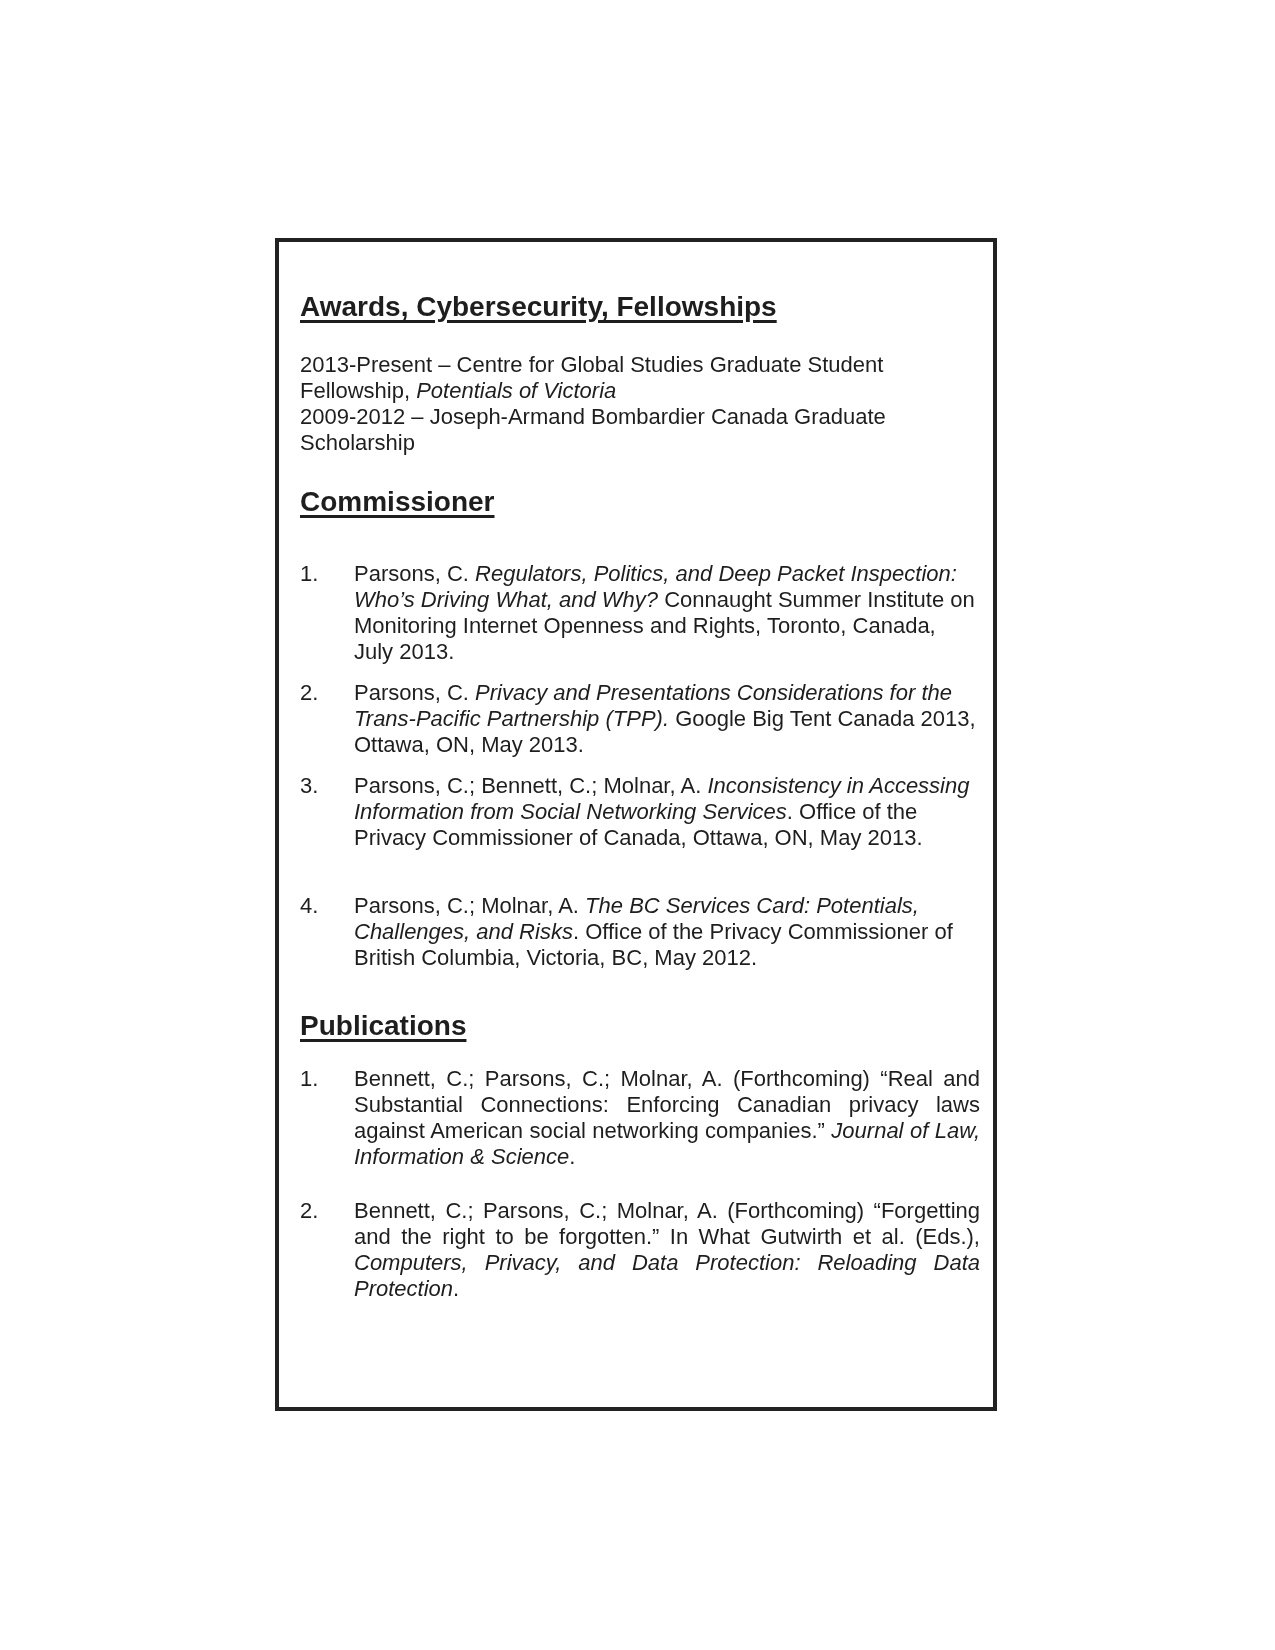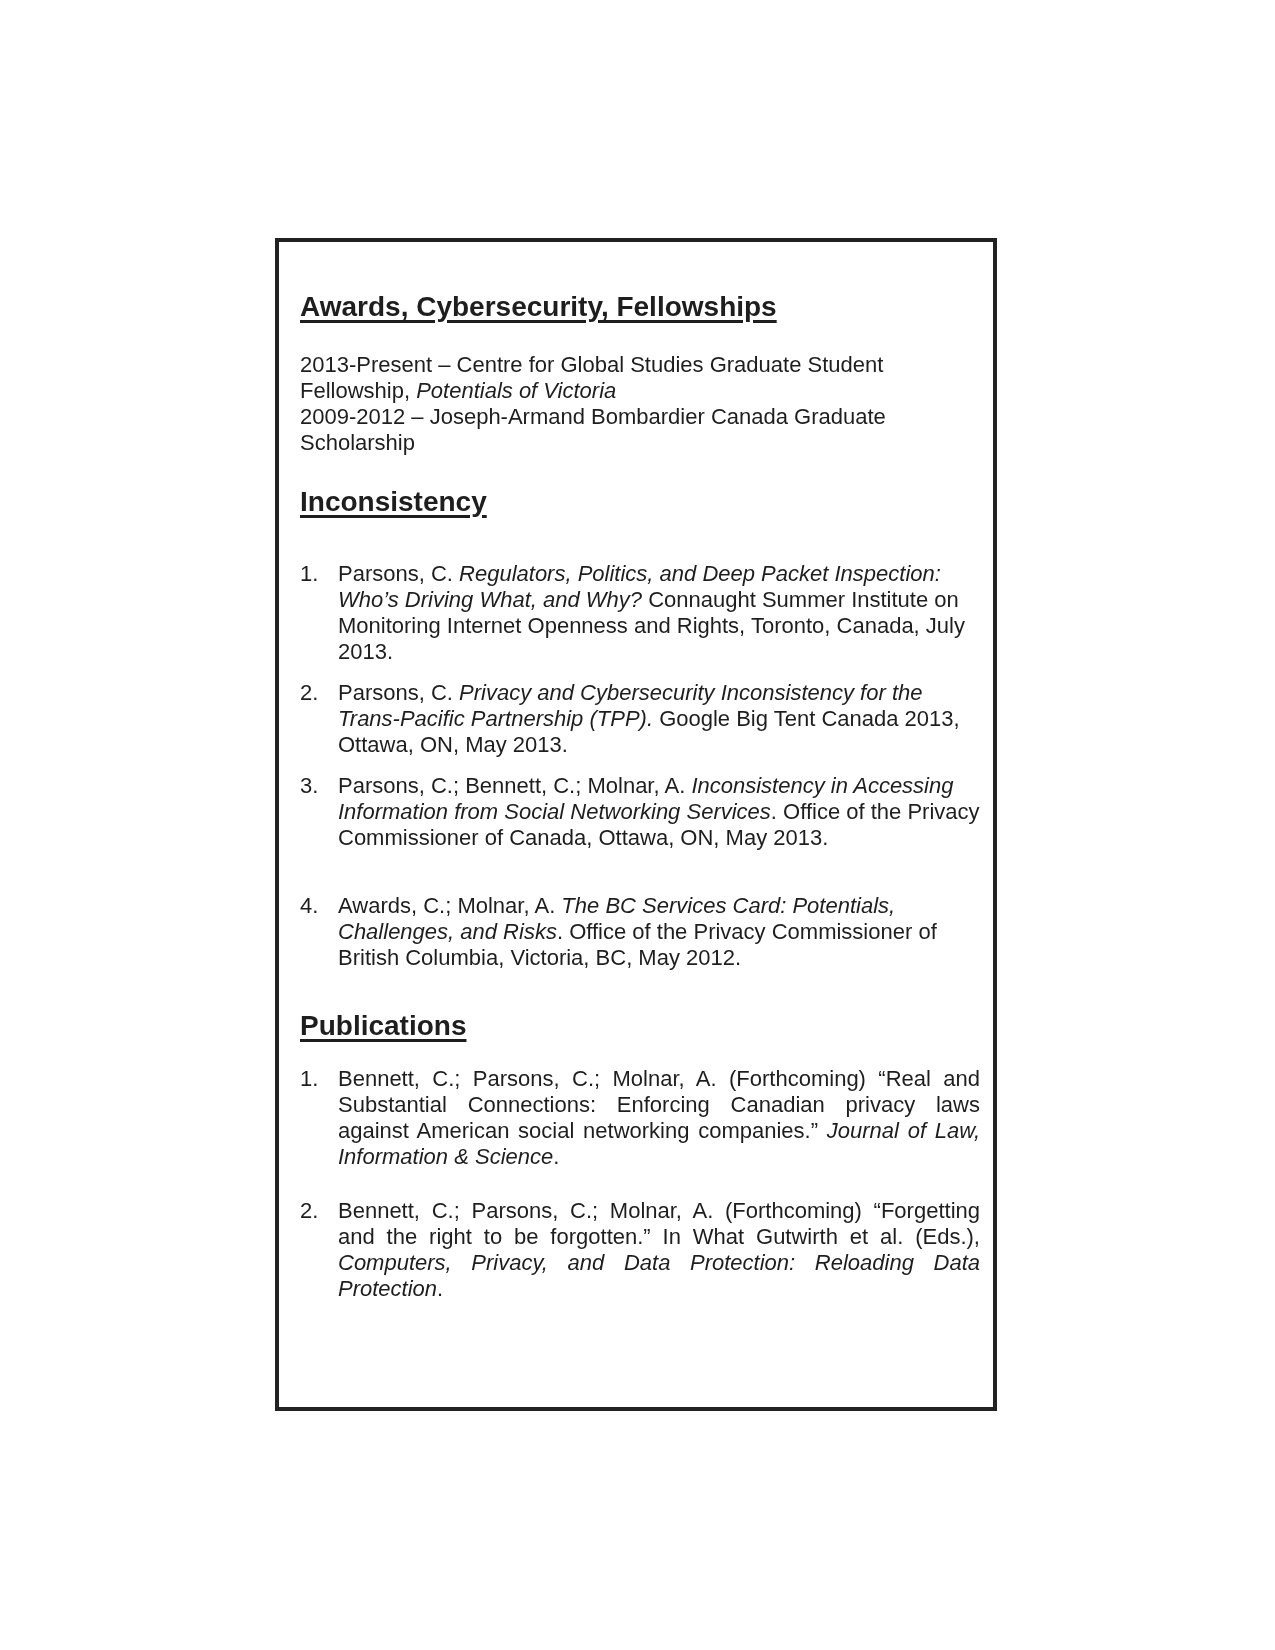--- a/index.html
+++ b/index.html
@@ -7,48 +7,48 @@
          font-family: "Liberation Sans", sans-serif; color: #1e1e1e; }
   .frame { position: absolute; left: 275px; top: 238px; width: 714px; height: 1165px;
            border: 4.5px solid #222222; box-sizing: content-box; }
   .h { position: absolute; left: 300px; font-weight: bold; font-size: 28px; line-height: 32px;
        text-decoration: underline; text-decoration-thickness: 3px; text-underline-offset: 4px;
        color: #1e1e1e; margin: 0; }
   .para { position: absolute; left: 300px; width: 680px; font-size: 22px; line-height: 26px; margin: 0; }
   .para em, .item em { font-style: italic; }
   .item { position: absolute; left: 300px; width: 680px; font-size: 22px; line-height: 26px; }
   .item .num { position: absolute; left: 0; top: 0; width: 36px; }
-  .item .txt { margin-left: 38px; display: block; }
+  .item .txt { margin-left: 54px; display: block; }
   .item.just .txt { text-align: justify; }
 </style>
 </head>
 <body>
 
 <div class="frame"></div>
 
 <h2 class="h" style="top:291px;">Awards, Cybersecurity, Fellowships</h2>
 <p class="para" style="top:352px;"><span>2013-Present – Centre for Global Studies Graduate Student Fellowship, </span><em>Potentials of Victoria</em><br><span>2009-2012 – Joseph-Armand Bombardier Canada Graduate Scholarship</span></p>
 
-<h2 class="h" style="top:486px;">Inconsistency</h2>
+<h2 class="h" style="top:486px;">Commissioner</h2>
 
 <div class="item" style="top:561px;">
   <span class="num">1.</span>
   <span class="txt"><span>Parsons, C. </span><em>Regulators, Politics, and Deep Packet Inspection: Who’s Driving What, and Why?</em><span> Connaught Summer Institute on Monitoring Internet Openness and Rights, Toronto, Canada, July 2013.</span></span>
 </div>
 <div class="item" style="top:680px;">
   <span class="num">2.</span>
-  <span class="txt"><span>Parsons, C. </span><em>Privacy and Cybersecurity Inconsistency for the Trans-Pacific Partnership (TPP).</em><span> Google Big Tent Canada 2013, Ottawa, ON, May 2013.</span></span>
+  <span class="txt"><span>Parsons, C. </span><em>Privacy and Presentations Considerations for the Trans-Pacific Partnership (TPP).</em><span> Google Big Tent Canada 2013, Ottawa, ON, May 2013.</span></span>
 </div>
 <div class="item" style="top:773px;">
   <span class="num">3.</span>
   <span class="txt"><span>Parsons, C.; Bennett, C.; Molnar, A. </span><em>Inconsistency in Accessing Information from Social Networking Services</em><span>. Office of the Privacy Commissioner of Canada, Ottawa, ON, May 2013.</span></span>
 </div>
 <div class="item" style="top:893px;">
   <span class="num">4.</span>
-  <span class="txt"><span>Awards, C.; Molnar, A. </span><em>The BC Services Card: Potentials, Challenges, and Risks</em><span>. Office of the Privacy Commissioner of British Columbia, Victoria, BC, May 2012.</span></span>
+  <span class="txt"><span>Parsons, C.; Molnar, A. </span><em>The BC Services Card: Potentials, Challenges, and Risks</em><span>. Office of the Privacy Commissioner of British Columbia, Victoria, BC, May 2012.</span></span>
 </div>
 
 <h2 class="h" style="top:1010px;">Publications</h2>
 
 <div class="item just" style="top:1066px;">
   <span class="num">1.</span>
   <span class="txt"><span>Bennett, C.; Parsons, C.; Molnar, A. (Forthcoming) “Real and Substantial Connections: Enforcing Canadian privacy laws against American social networking companies.” </span><em>Journal of Law, Information &amp; Science</em><span>.</span></span>
 </div>
 <div class="item just" style="top:1198px;">
   <span class="num">2.</span>

